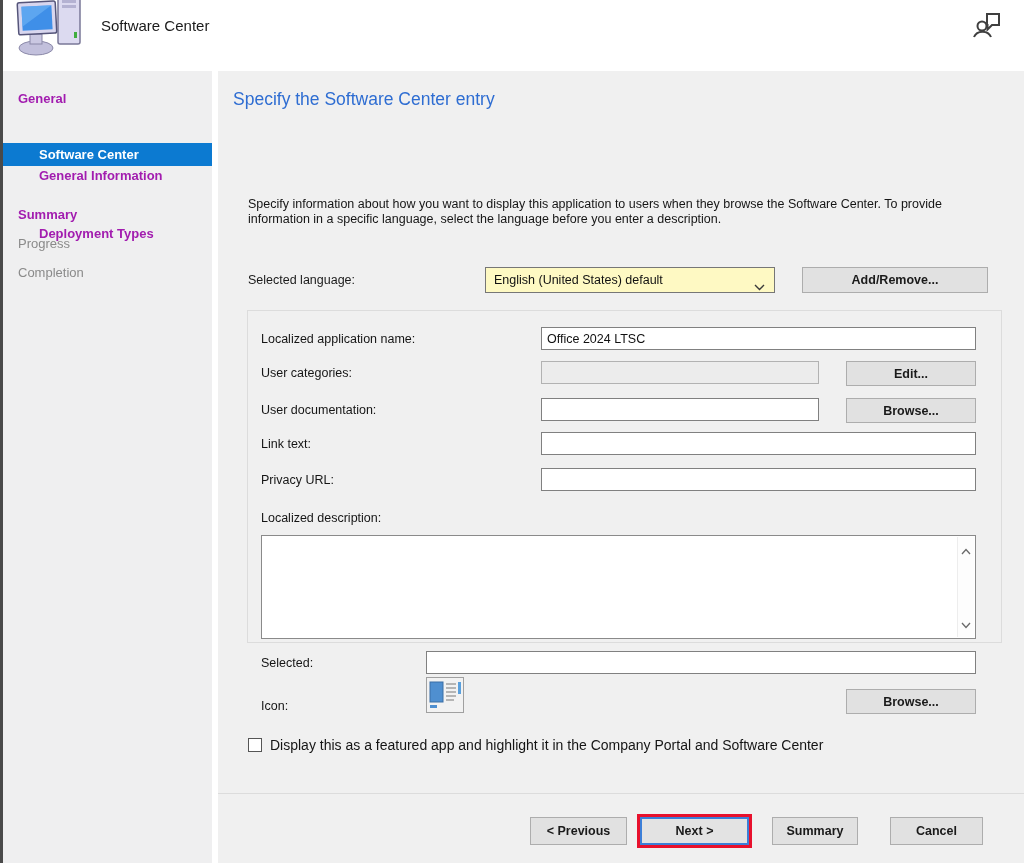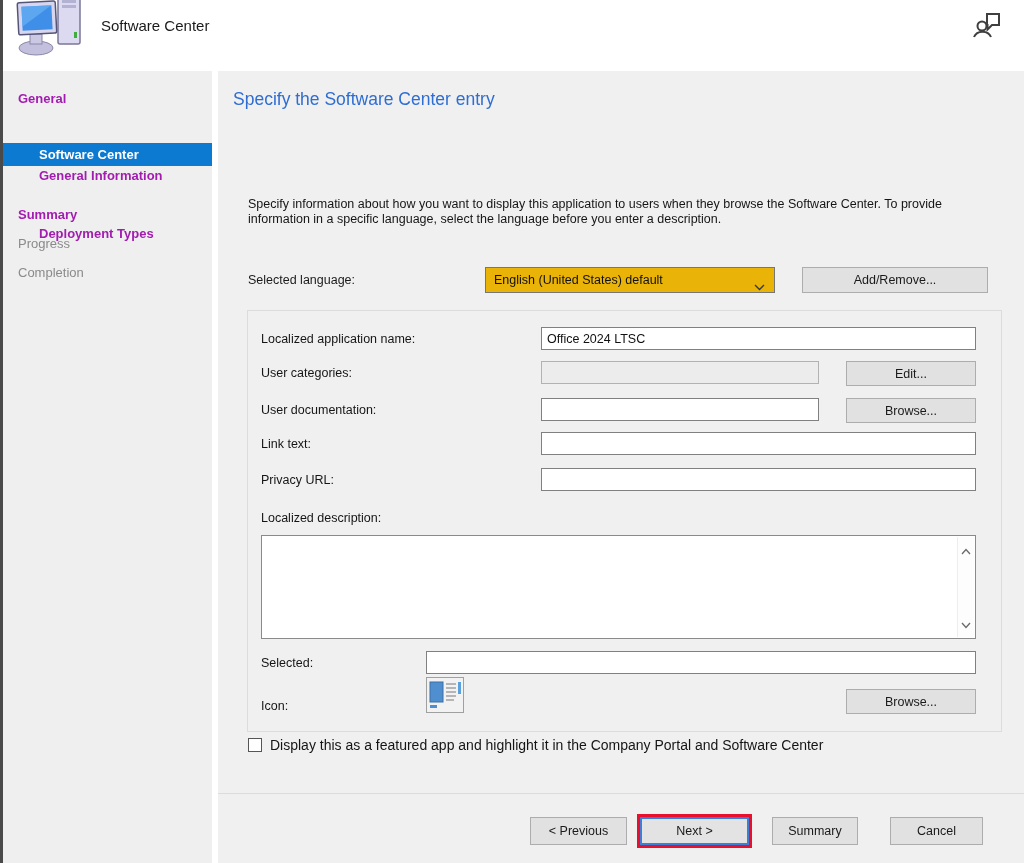--- a/index.html
+++ b/index.html
@@ -28,33 +28,33 @@
   .st-disabled { color:#8a8a8a; font-weight:normal; }
 
   
   .main { position:absolute; left:218px; top:71px; width:806px; height:792px; background:#f0f0f0; }
   .page-title { position:absolute; left:15px; top:18px; font-size:17.5px; color:#2e6dd2; }
   .intro { position:absolute; left:30px; top:118px; width:740px; font-size:12.5px; line-height:15px; color:#151515;margin-top:8px; }
 
   .lang-label { position:absolute; left:30px; top:202px; font-size:12.5px; }
   .combo {
     position:absolute; left:267px; top:196px; width:290px; height:26px;
-    background:#eab308; border:1px solid #767676; cursor:pointer;
+    background:#fef9c3; border:1px solid #767676; cursor:pointer;
   }
   .combo .combo-text { position:absolute; left:8px; top:5px; font-size:12.5px; color:#111; }
   .combo .chev { position:absolute; right:9px; top:9px; }
 
   .btn {
     background:#e1e1e1; border:1px solid #adadad; font-family:"Liberation Sans",sans-serif;
-    font-size:12.5px; color:#1a1a1a; cursor:pointer; text-align:center;
+    font-size:12.5px; color:#1a1a1a; cursor:pointer; text-align:center;font-weight:bold;
   }
   .btn-addremove { position:absolute; left:584px; top:196px; width:186px; height:26px; }
 
   
-  .groupbox { position:absolute; left:29px; top:239px; width:755px; height:422px; border:1px solid #dcdcdc; }
+  .groupbox { position:absolute; left:29px; top:239px; width:755px; height:333px; border:1px solid #dcdcdc; }
   .g-label { position:absolute; left:13px; font-size:12.5px; color:#151515; }
   .tb { position:absolute; height:23px; background:#ffffff; border:1px solid #808080; font-family:"Liberation Sans",sans-serif; font-size:12.5px; padding:0 5px; color:#111; }
   .tb-full  { left:293px; width:435px; }
   .tb-short { left:293px; width:278px; }
   .tb-disabled { background:#ececec; border:1px solid #b2b2b2; }
   .g-btn { position:absolute; left:598px; width:130px; height:25px; }
 
   .desc-area { position:absolute; left:13px; top:224px; width:715px; height:104px; background:#ffffff; border:1px solid #8a8a8a; }
   .desc-scroll { position:absolute; right:1px; top:1px; width:17px; height:100px; background:#fdfdfd; border-left:1px solid #ededed; }
   .scroll-arrow { position:absolute; left:3px; }

